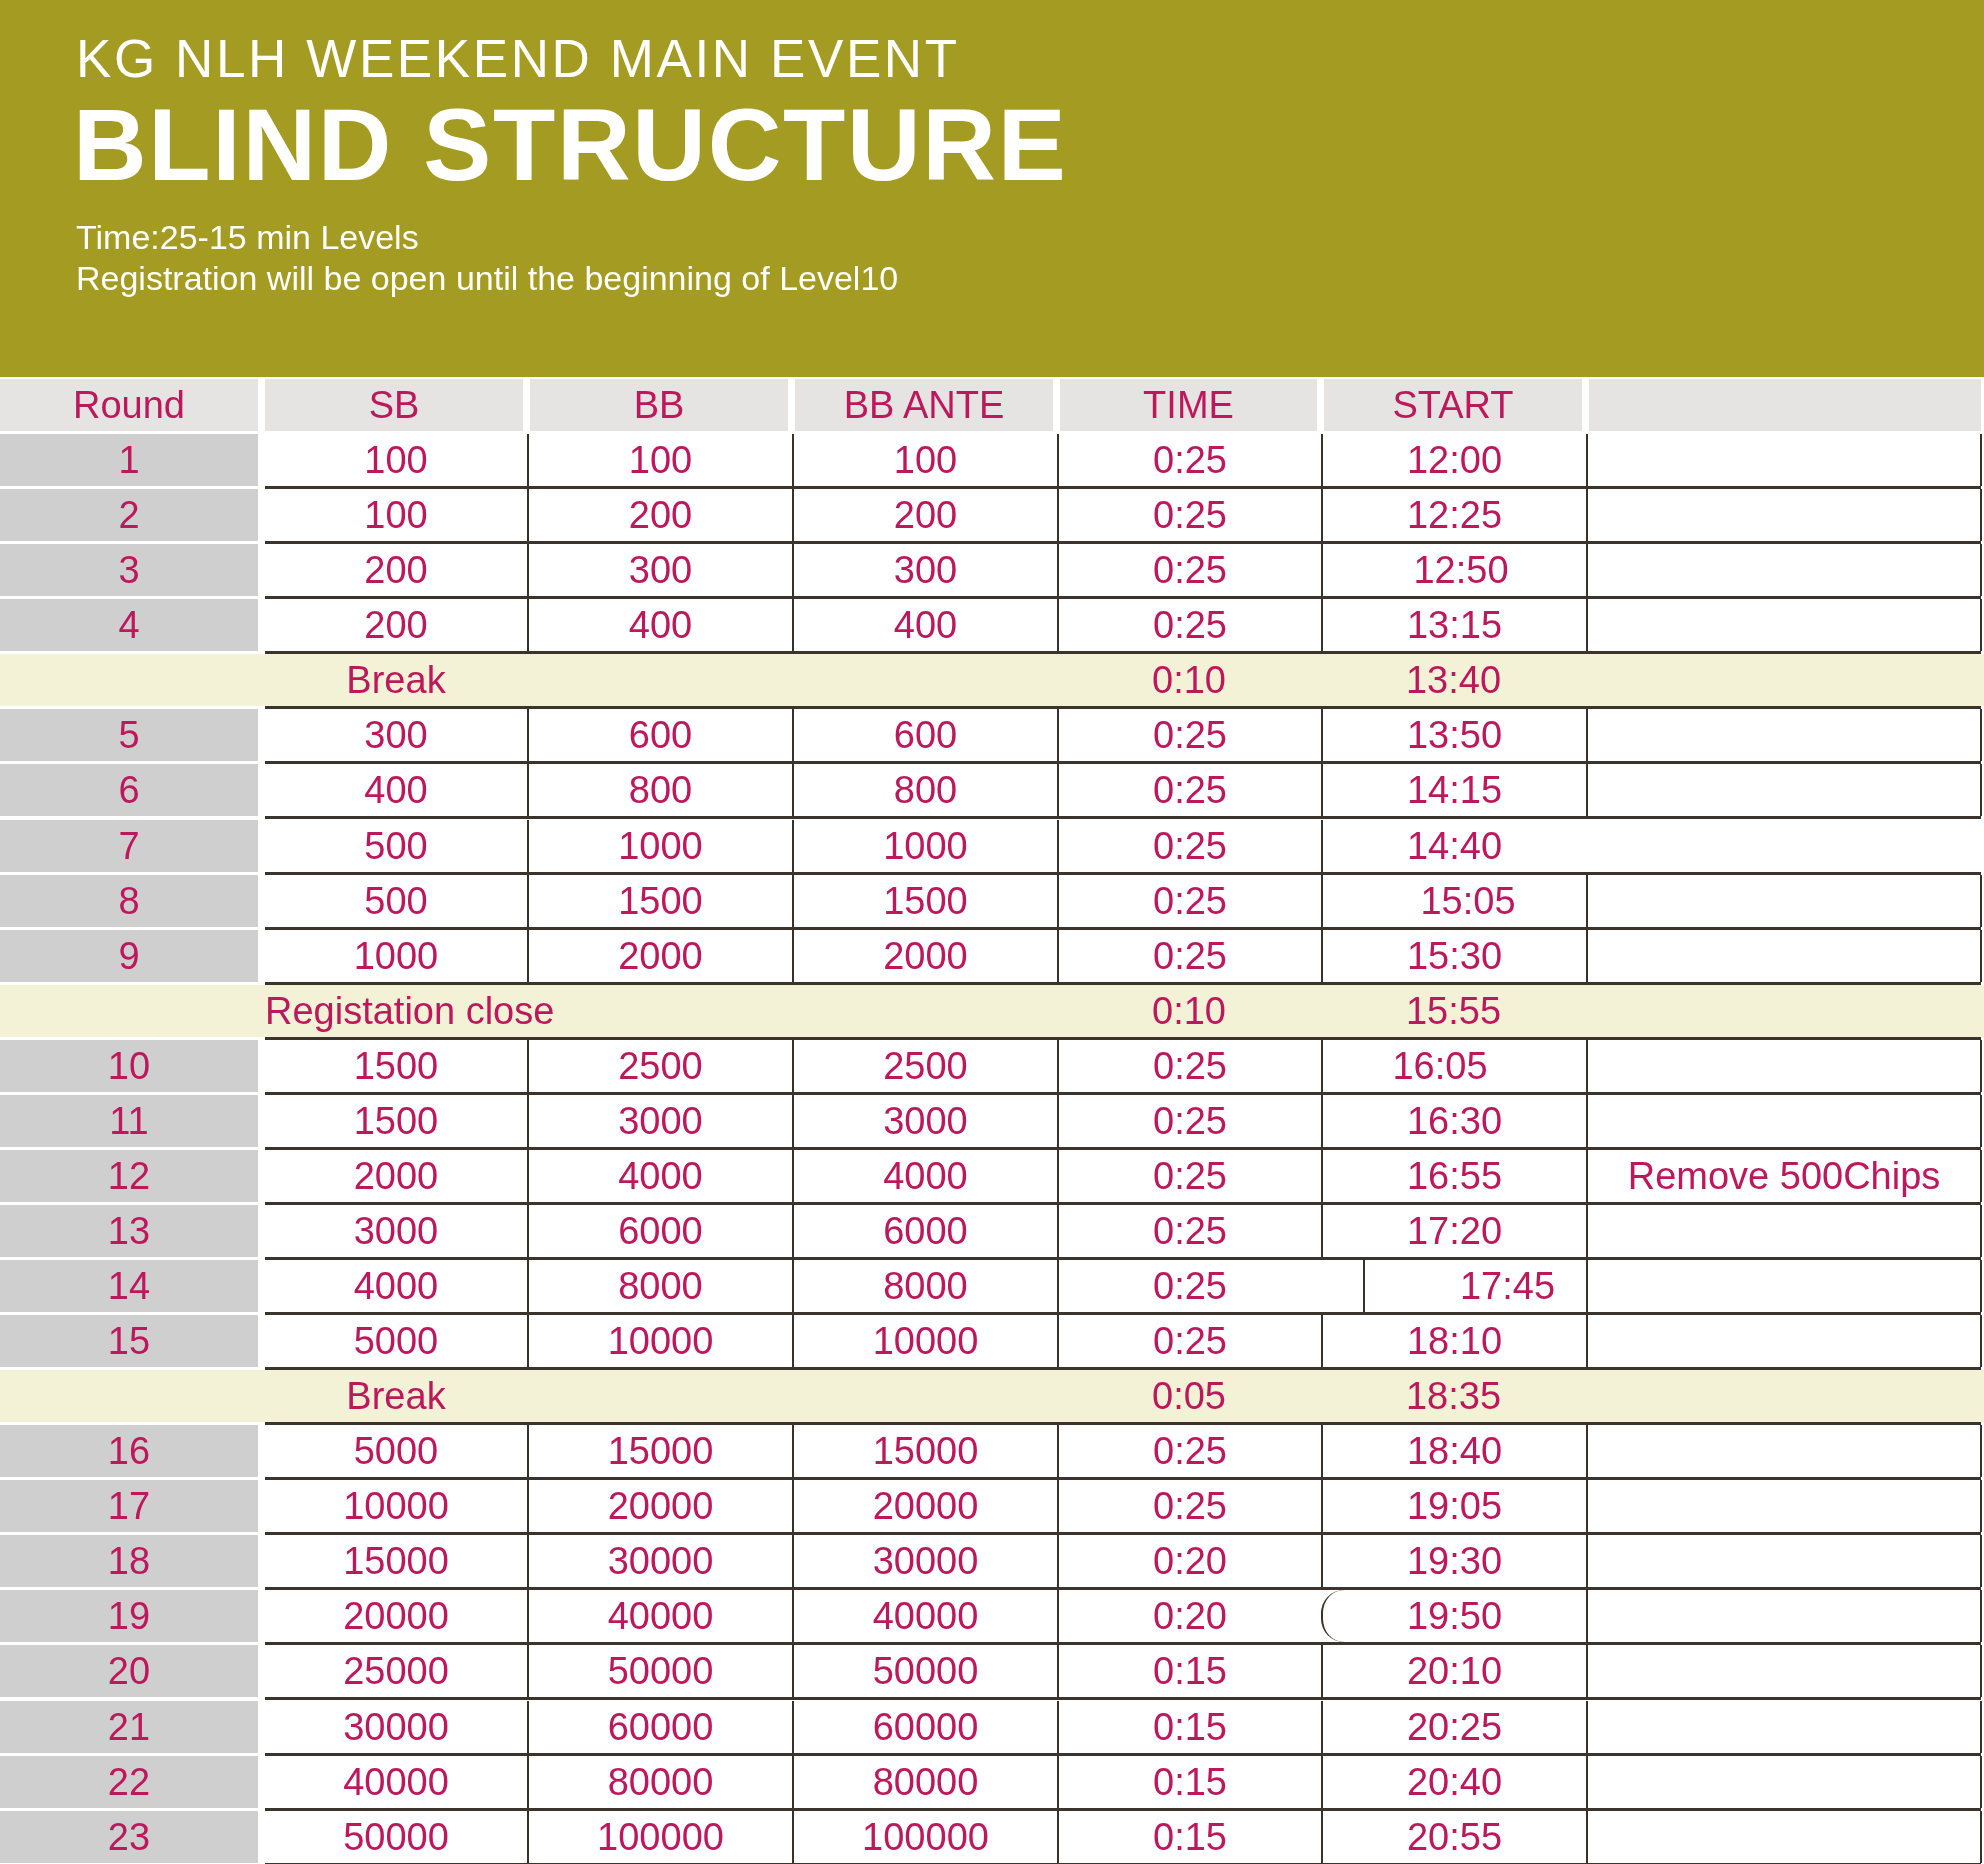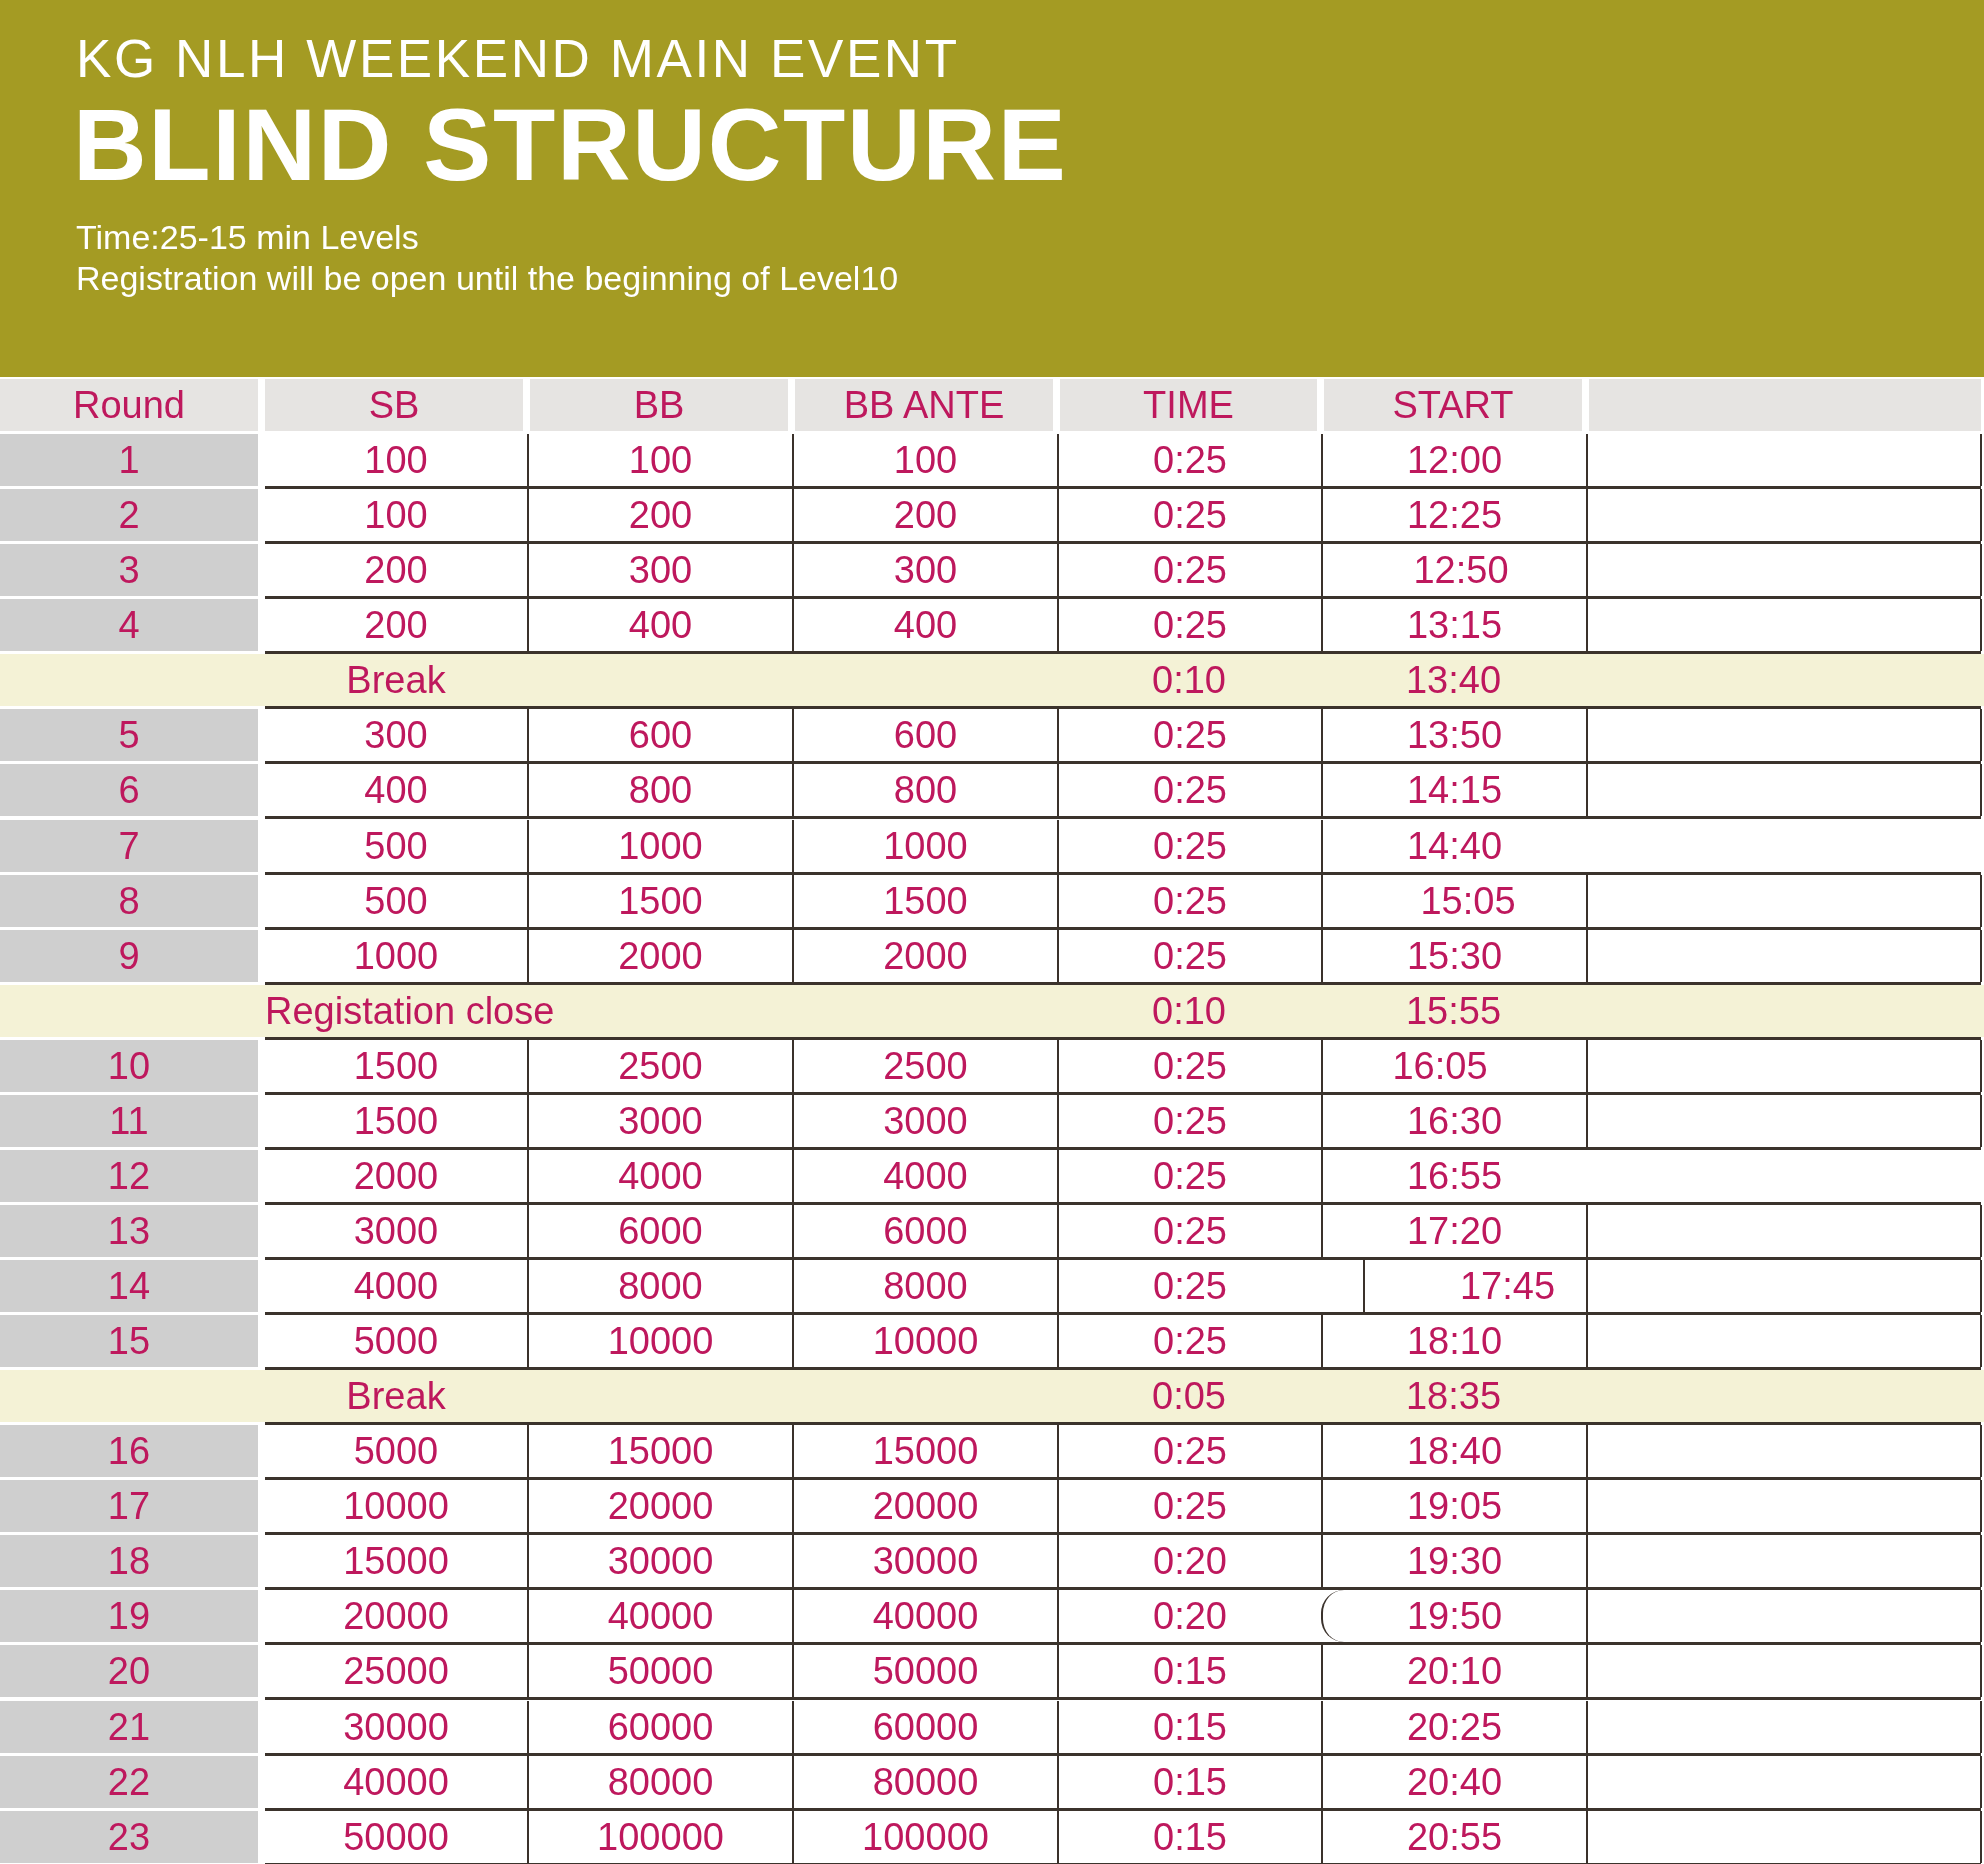--- a/index.html
+++ b/index.html
@@ -209,20 +209,21 @@
         <div class="bcell vline rline" style="left: 1586px; width: 396px;"></div>
         <div class="rowline"></div>
       </div>
       <div class="trow" style="top: 771px;">
         <div class="round-cell">12</div>
         <div class="bcell" style="left: 265px; width: 262px;">2000</div>
         <div class="bcell vline" style="left: 527px; width: 265px;">4000</div>
         <div class="bcell vline" style="left: 792px; width: 265px;">4000</div>
         <div class="bcell vline" style="left: 1057px; width: 264px;">0:25</div>
         <div class="bcell vline" style="left: 1321px; width: 265px;">16:55</div>
+        <div class="bcell vline rline" style="left: 1586px; width: 396px;">Remove 500Chips</div>
         <div class="rowline"></div>
       </div>
       <div class="trow" style="top: 826px;">
         <div class="round-cell">13</div>
         <div class="bcell" style="left: 265px; width: 262px;">3000</div>
         <div class="bcell vline" style="left: 527px; width: 265px;">6000</div>
         <div class="bcell vline" style="left: 792px; width: 265px;">6000</div>
         <div class="bcell vline" style="left: 1057px; width: 264px;">0:25</div>
         <div class="bcell vline" style="left: 1321px; width: 265px;">17:20</div>
         <div class="bcell vline rline" style="left: 1586px; width: 396px;"></div>

